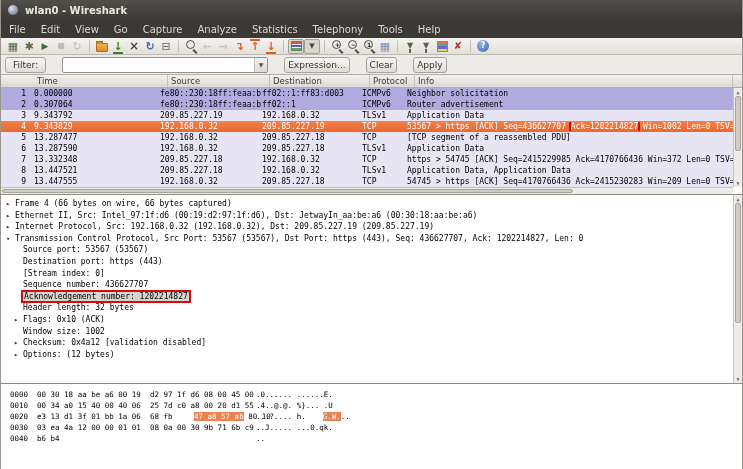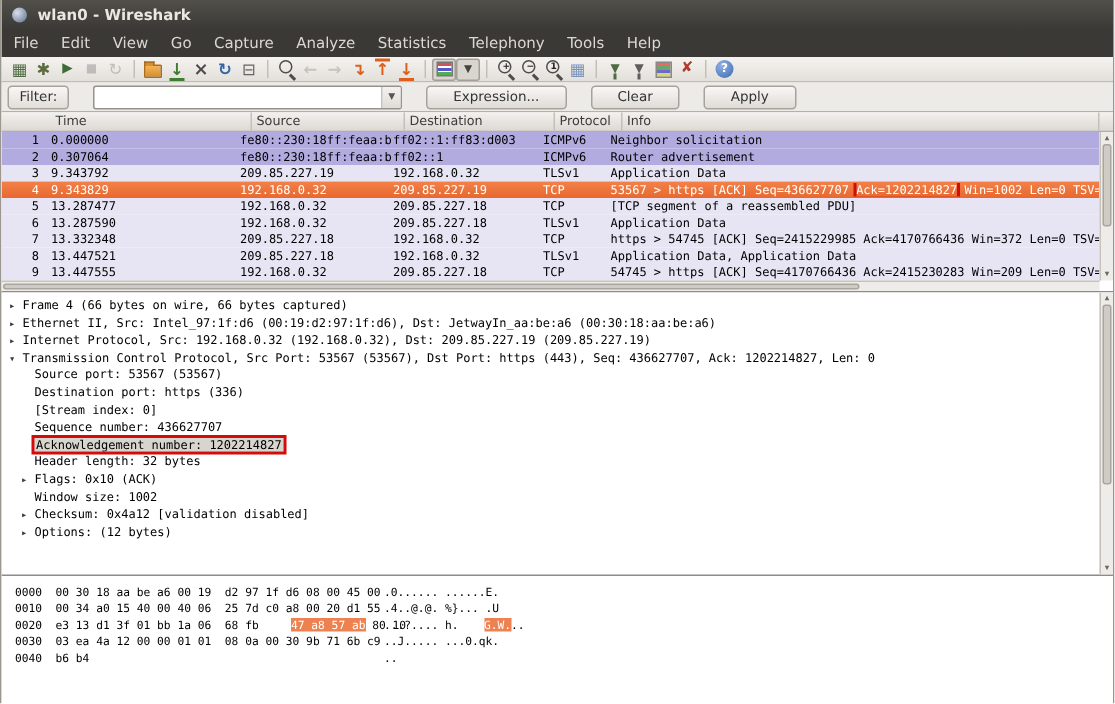--- a/index.html
+++ b/index.html
@@ -55,21 +55,21 @@
     padding: 0 4px; gap: 16px; border-bottom: 1px solid #b4b0a9; }
   .filter-label-btn { font-size: 9px; padding: 2px 7px; color: #333;
     background: linear-gradient(#f8f7f5, #e1ded9); border: 1px solid #a7a29a; border-radius: 3px; }
   .filter-input-wrap { width: 206px; height: 16px; background: #fff;
     border: 1px solid #97928b; border-radius: 2px; display: flex; align-items: stretch; }
   .filter-input { flex: 1; border: none; outline: none; font-size: 9px; padding: 0 3px;
     font-family: "DejaVu Sans", sans-serif; background: transparent; }
   .dd-btn { width: 13px; border-left: 1px solid #c5c1ba; display: flex; align-items: center;
     justify-content: center; font-size: 6px; color: #555;
     background: linear-gradient(#f4f2ef, #dfdcd6); }
-  .fbtn { font-size: 9px; padding: 2px 17px; color: #333;
+  .fbtn { font-size: 9px; padding: 2px 3px; color: #333;
     background: linear-gradient(#f8f7f5, #dfdcd7); border: 1px solid #a7a29a; border-radius: 3px; }
   
   .plist { position: relative; height: 120px; border-bottom: 1px solid #8f8b85;
     font-family: "DejaVu Sans Mono", "Liberation Mono", monospace; font-size: 8px; background:#fff; }
   .phead { height: 13px; display: flex; background: linear-gradient(#f3f1ee, #ddd9d3);
     border-bottom: 1px solid #b3afa8; font-family: "DejaVu Sans", sans-serif;
     font-size: 8.5px; color: #3c3c3c; padding-right: 9px; }
   .phead span { border-right: 1px solid #c4c0b9; padding: 0 3px; display: flex; align-items: center; overflow: hidden; white-space: nowrap; }
   .w-no { width: 33px; margin-top: 46px; } .w-time { width: 134px; } .w-src { width: 102px; }
   .w-dst { width: 100px; } .w-proto { width: 45px; } .w-info { flex: 1; }
@@ -288,21 +288,21 @@
         <span class="thumb"></span>
       </div>
   </div>
 
   <div class="details">
     <div class="dline"><span class="exp">▸</span><span>Frame 4 (66 bytes on wire, 66 bytes captured)</span></div>
     <div class="dline"><span class="exp">▸</span><span>Ethernet II, Src: Intel_97:1f:d6 (00:19:d2:97:1f:d6), Dst: JetwayIn_aa:be:a6 (00:30:18:aa:be:a6)</span></div>
     <div class="dline"><span class="exp">▸</span><span>Internet Protocol, Src: 192.168.0.32 (192.168.0.32), Dst: 209.85.227.19 (209.85.227.19)</span></div>
     <div class="dline"><span class="exp">▾</span><span>Transmission Control Protocol, Src Port: 53567 (53567), Dst Port: https (443), Seq: 436627707, Ack: 1202214827, Len: 0</span></div>
     <div class="dline ind1"><span class="exp"></span><span>Source port: 53567 (53567)</span></div>
-    <div class="dline ind1"><span class="exp"></span><span>Destination port: https (336)</span></div>
+    <div class="dline ind1"><span class="exp"></span><span>Destination port: https (443)</span></div>
     <div class="dline ind1"><span class="exp"></span><span>[Stream index: 0]</span></div>
     <div class="dline ind1"><span class="exp"></span><span>Sequence number: 436627707</span></div>
     <div class="dline ind1"><span class="exp"></span><span class="selbox">Acknowledgement number: 1202214827</span></div>
     <div class="dline ind1"><span class="exp"></span><span>Header length: 32 bytes</span></div>
     <div class="dline ind1"><span class="exp">▸</span><span>Flags: 0x10 (ACK)</span></div>
     <div class="dline ind1"><span class="exp"></span><span>Window size: 1002</span></div>
     <div class="dline ind1"><span class="exp">▸</span><span>Checksum: 0x4a12 [validation disabled]</span></div>
     <div class="dline ind1"><span class="exp">▸</span><span>Options: (12 bytes)</span></div>
     <div class="vs" style="top:0; right:0; bottom:0;">
       <span class="arr" style="top:1px">▲</span>

